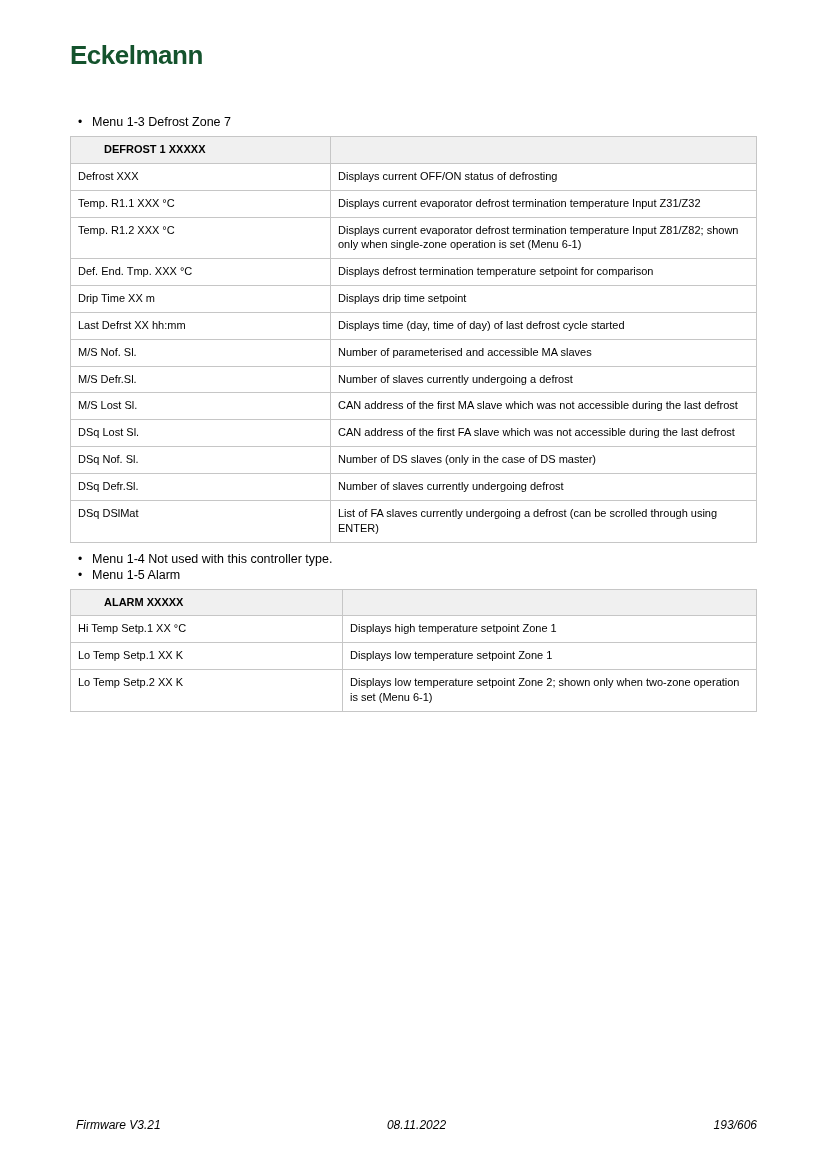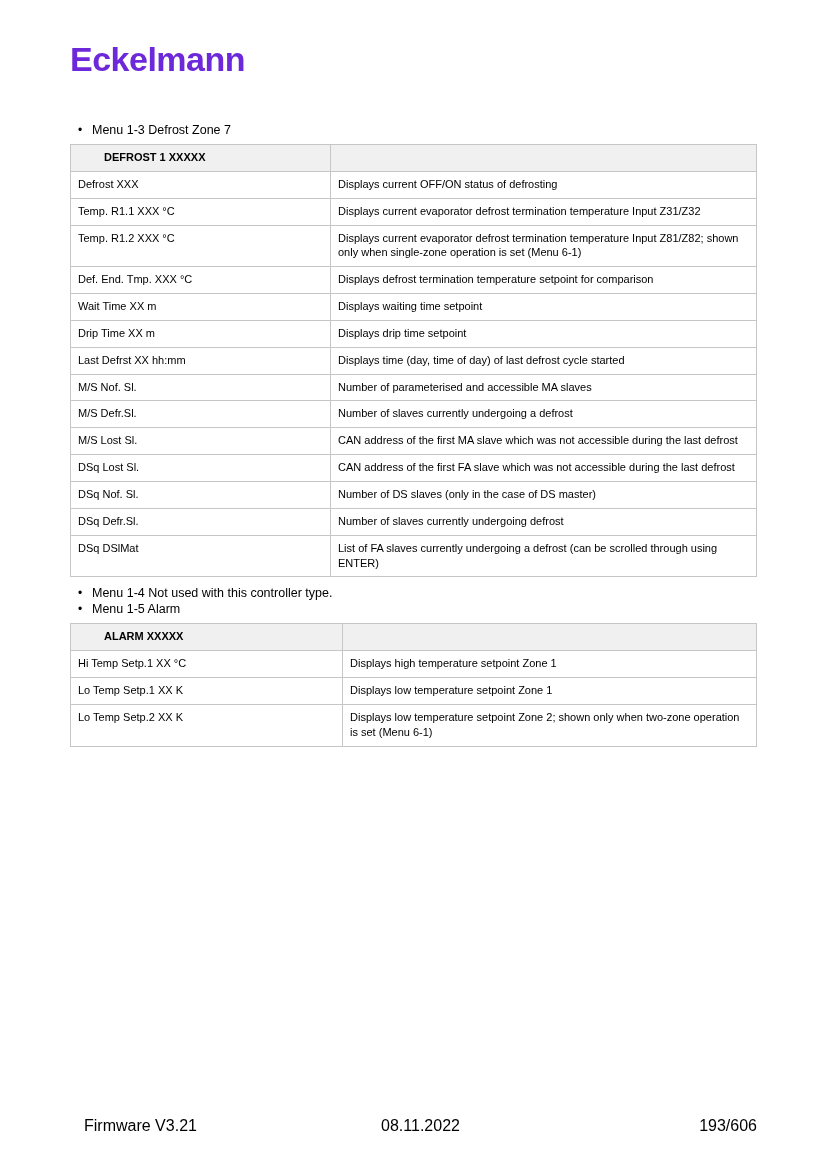--- a/index.html
+++ b/index.html
@@ -6,23 +6,23 @@
   body {
     width: 827px; height: 1169px;
     font-family: "Liberation Sans", sans-serif;
     color: #000;
     position: relative;
     overflow: hidden;
   }
   .page { padding: 42px 70px 0 70px; }
 
   .logo {
-    font-size: 34px;
+    font-size: 26px;
     font-weight: bold;
-    color: #6d28d9;
+    color: #14532d;
     letter-spacing: -0.5px;
     line-height: 1;
   }
 
   .bullet-list { margin: 0; }
   .bullet-line {
     display: flex;
     align-items: flex-start;
     font-size: 12.5px;
     line-height: 16px;
@@ -57,24 +57,25 @@
     padding-left: 33px;
   }
   table.param-table th.table-title-empty { background: #f0f0f0; }
   #defrost-table col.col-param { width: 260px; }
   #alarm-table col.col-param { width: 272px; }
   #alarm-table { margin-top: 6px; }
 
   .footer {
     position: absolute;
     top: 1118px;
-    left: 84px;
+    left: 76px;
     right: 70px;
-    font-size: 16px;
+    font-size: 12px;
     line-height: 15px;
+    font-style: italic;
   }
   .footer .footer-left { position: absolute; left: 0; top: 0; }
   .footer .footer-center { display: block; width: 100%; text-align: center; }
   .footer .footer-right { position: absolute; right: 0; top: 0; }
 </style>
 </head>
 <body>
 
 <div class="page">
 
@@ -109,24 +110,20 @@
         </tr>
         <tr>
           <td>Temp. R1.2 XXX °C</td>
           <td>Displays current evaporator defrost termination temperature Input Z81/Z82; shown only when single-zone operation is set (Menu 6-1)</td>
         </tr>
         <tr>
           <td>Def. End. Tmp. XXX °C</td>
           <td>Displays defrost termination temperature setpoint for comparison</td>
         </tr>
         <tr>
-          <td>Wait Time XX m</td>
-          <td>Displays waiting time setpoint</td>
-        </tr>
-        <tr>
           <td>Drip Time XX m</td>
           <td>Displays drip time setpoint</td>
         </tr>
         <tr>
           <td>Last Defrst XX hh:mm</td>
           <td>Displays time (day, time of day) of last defrost cycle started</td>
         </tr>
         <tr>
           <td>M/S Nof. Sl.</td>
           <td>Number of parameterised and accessible MA slaves</td>

